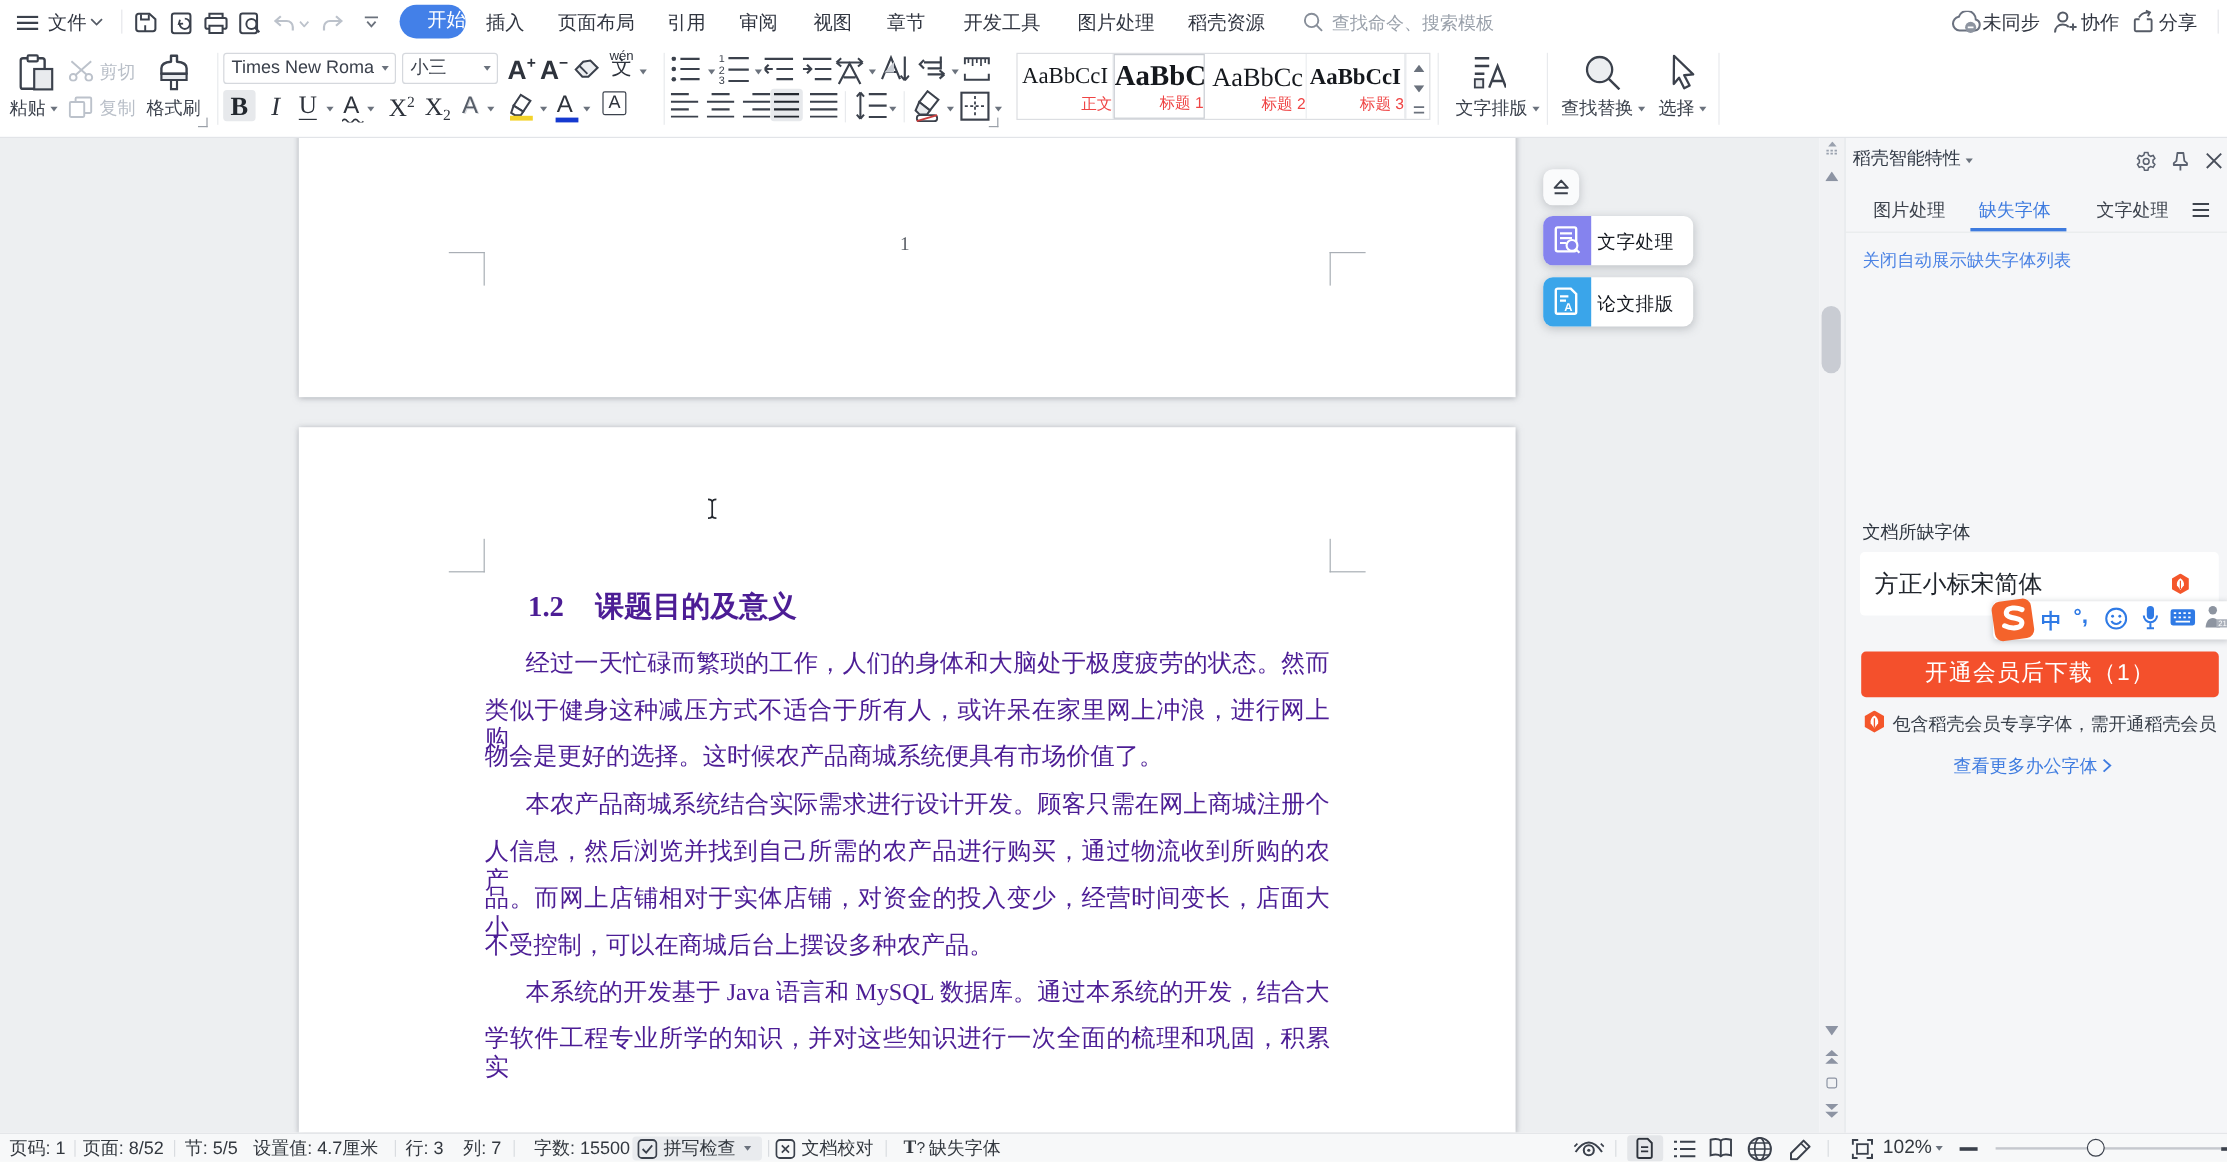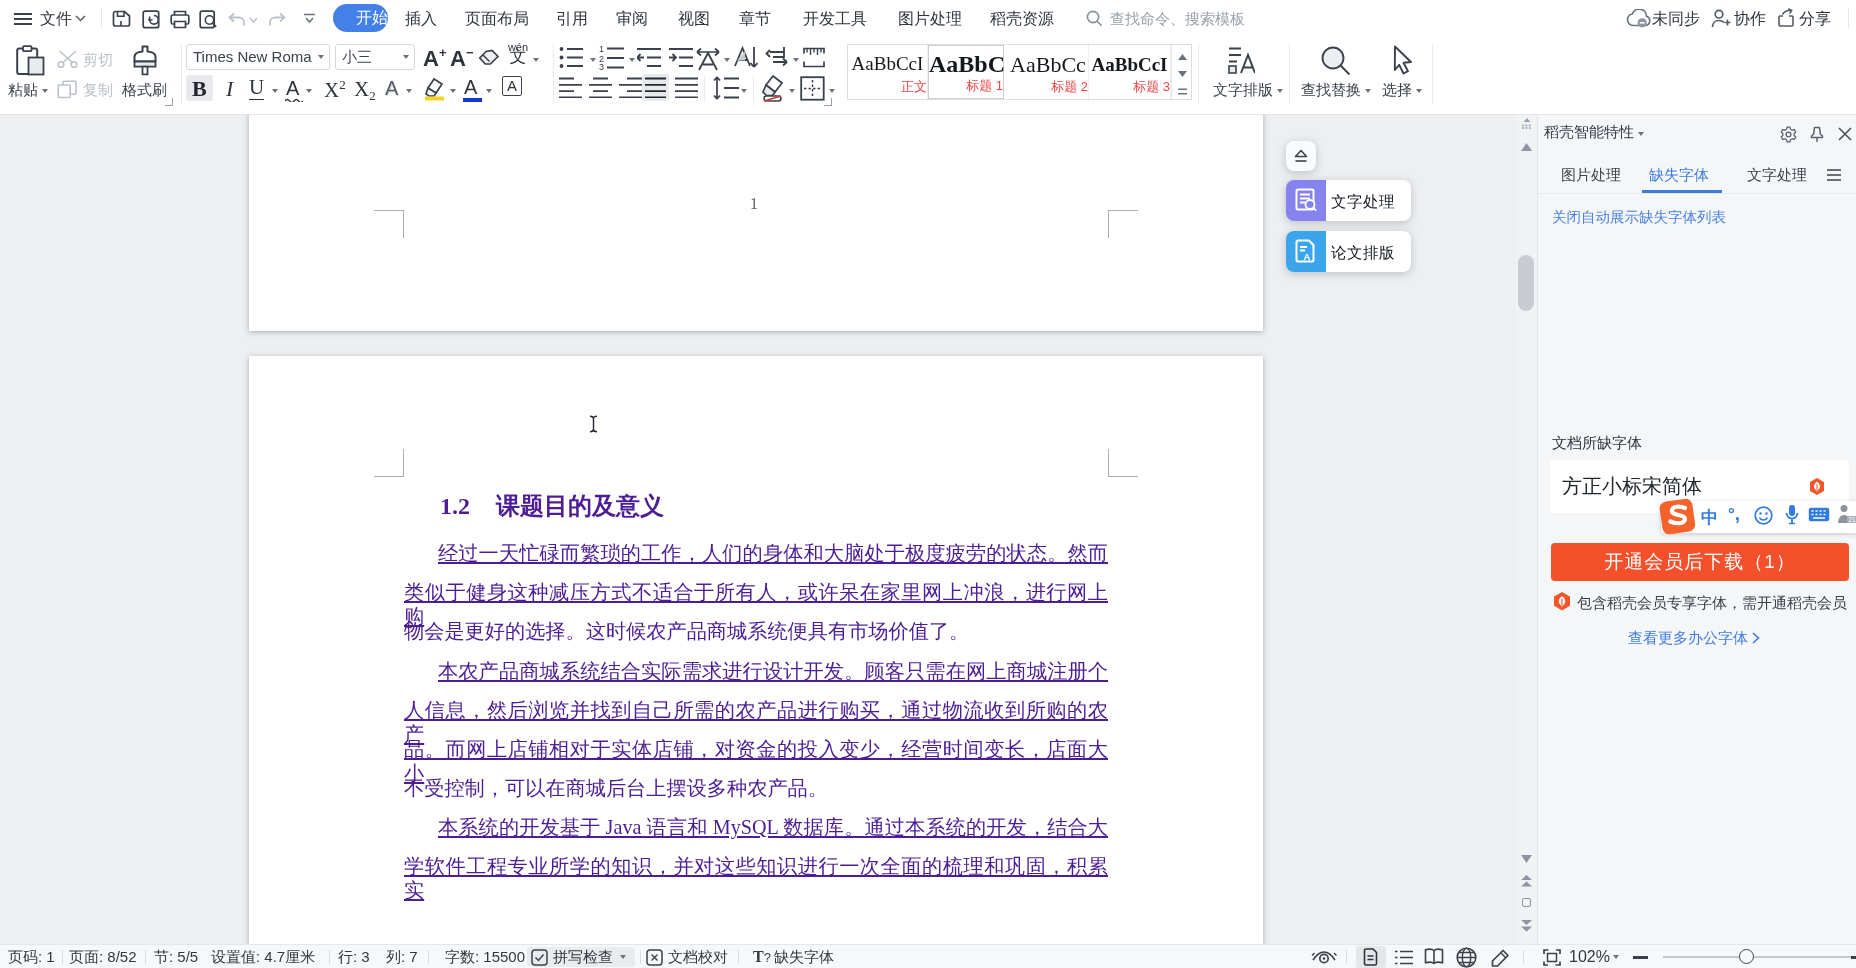--- a/index.html
+++ b/index.html
@@ -26,21 +26,21 @@
 
 #stylebox { position:absolute; left:847px; top:8px; width:345px; height:56px; border:1px solid #dcdee2; background:#fff; }
 .stycell { position:absolute; top:0; height:54px; border-right:1px solid #eceef0; text-align:center; }
 .stysample { font-family:"Liberation Serif", serif; color:#15181d; position:absolute; width:100%; text-align:center; }
 .stylabel { position:absolute; bottom:3px; width:100%; text-align:right; font-size:13px; color:#ef4444; }
 
 
 #docarea { position:absolute; left:0; top:115px; width:1516px; height:829px; background:#edeff1; overflow:hidden; }
 .page { position:absolute; left:249px; width:1014px; background:#fff; box-shadow:0 1px 5px rgba(110,115,125,.55); }
 .docline { position:absolute; font-family:"Liberation Serif", serif; color:#4c1d95; font-size:20.2px; line-height:24px; white-space:nowrap; }
-.just { white-space:normal; text-align:justify; text-align-last:justify;text-decoration:underline; }
+.just { white-space:normal; text-align:justify; text-align-last:justify; }
 .mark { position:absolute; background:#a9aeb5; }
 
 
 .fbtn { position:absolute; background:#fff; border-radius:8px; box-shadow:0 2px 8px rgba(100,105,115,.35); }
 
 
 #scrollstrip { position:absolute; left:1516px; top:115px; width:21px; height:829px; background:#f1f2f4; }
 
 
 #sidebar { position:absolute; left:1537px; top:115px; width:319px; height:829px; background:#f5f6f8; border-left:1px solid #e2e4e8; }

